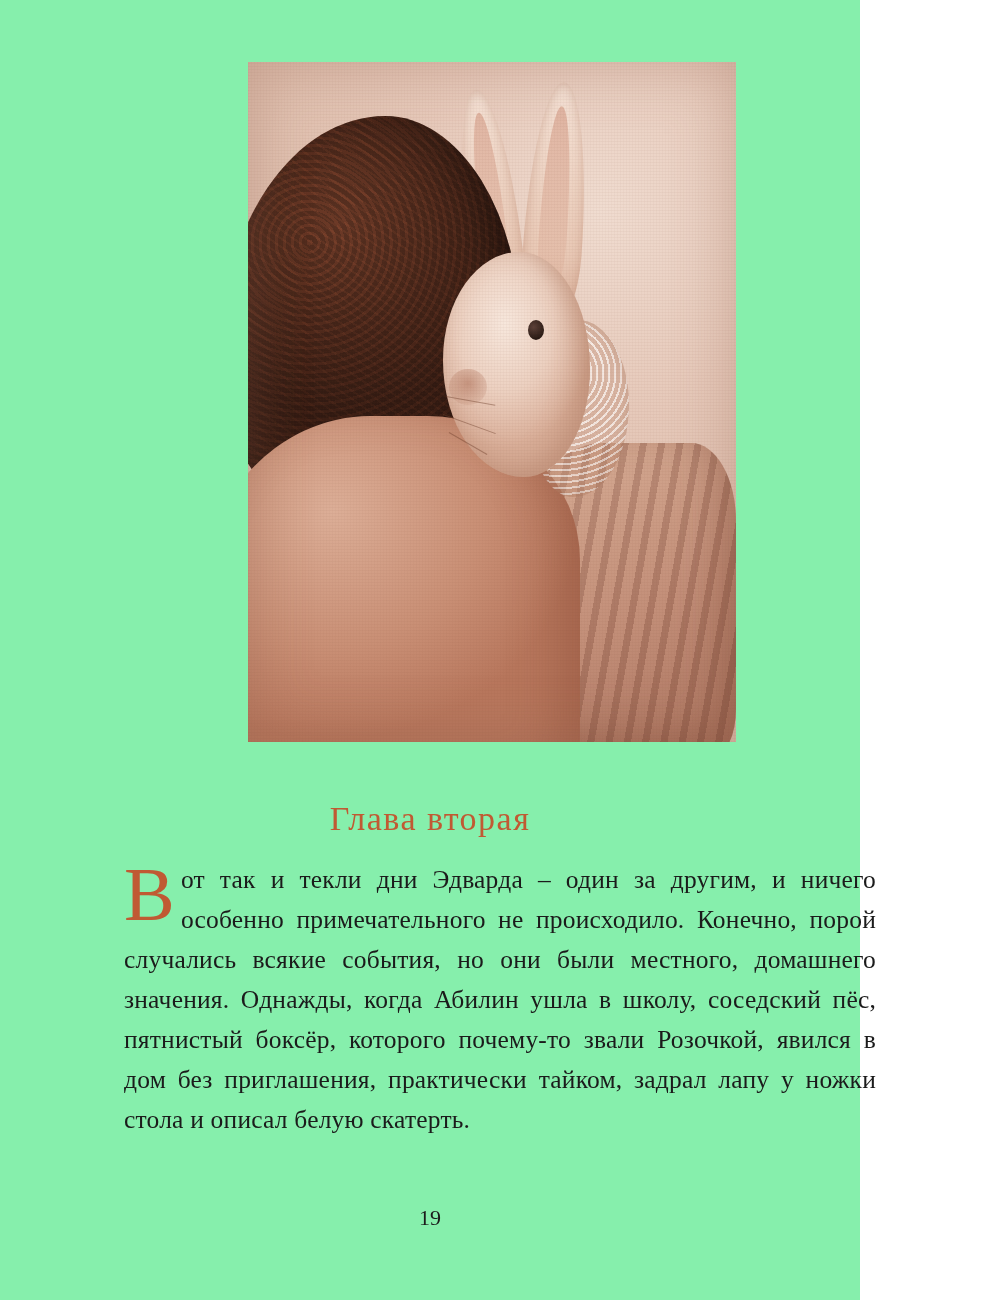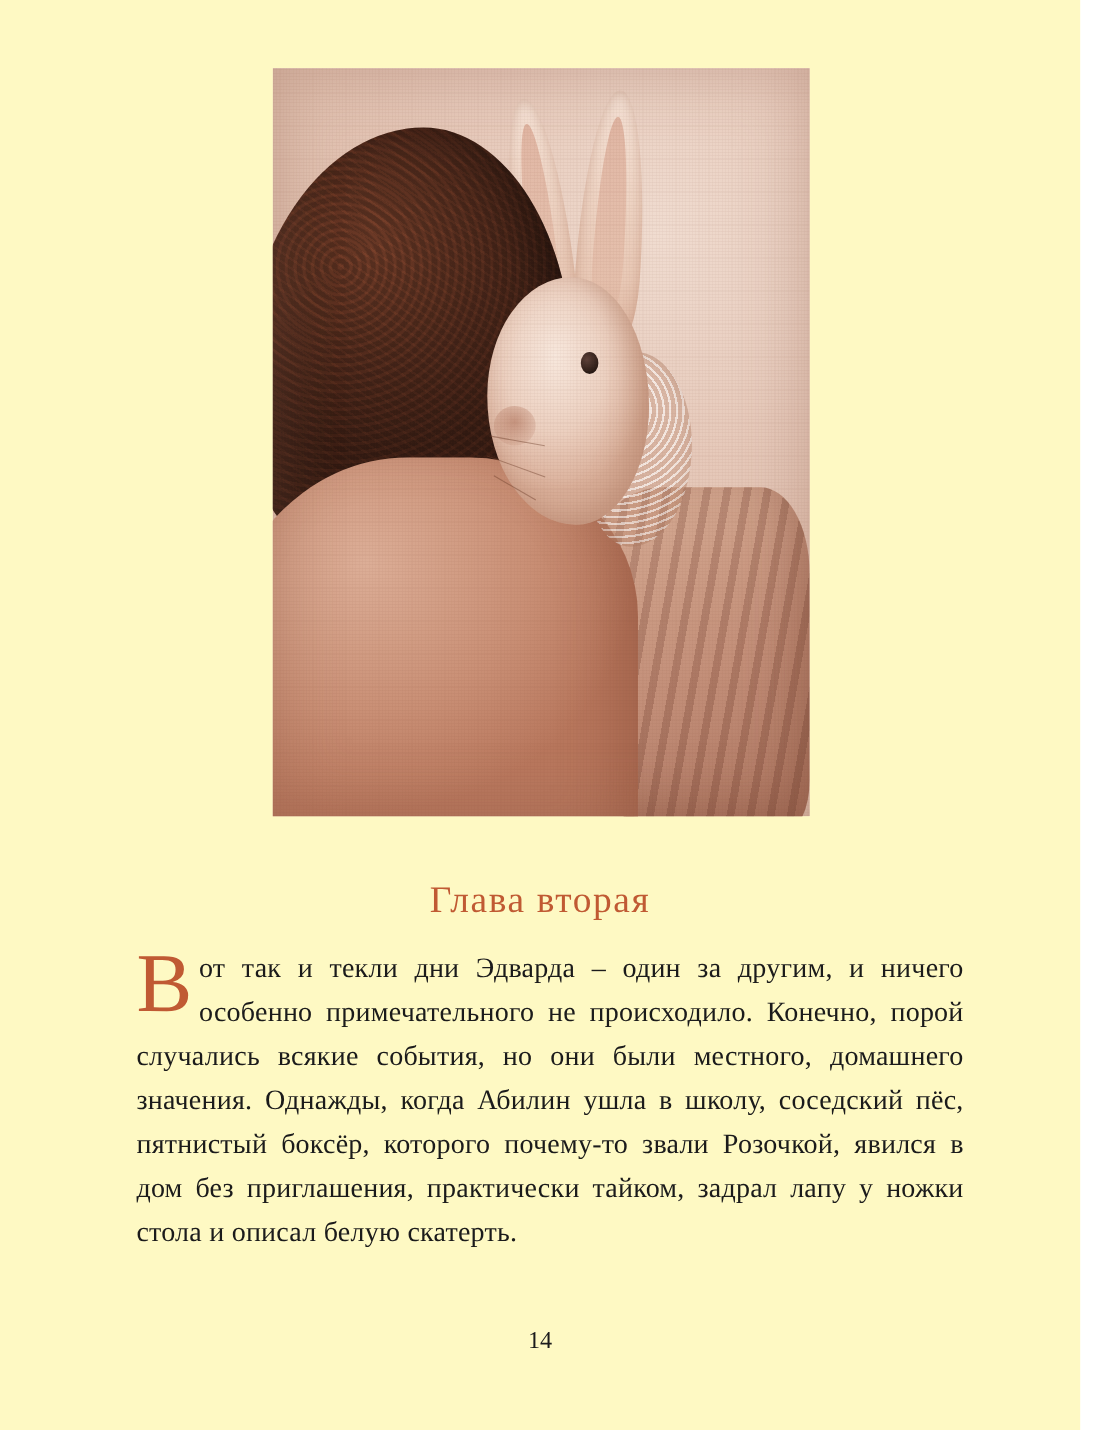--- a/index.html
+++ b/index.html
@@ -8,23 +8,23 @@
   }
   body {
     width: 1000px;
     height: 1300px;
     background: #ffffff;
     font-family: "Liberation Serif", serif;
     overflow: hidden;
   }
   .page {
     position: relative;
-    width: 982px;
+    width: 860px;
     height: 1300px;
-    background: #fef9c3;
+    background: #86efac;
     box-sizing: border-box;
   }
 
   
   .illustration-wrap {
     position: absolute;
     left: 248px;
     top: 62px;
     width: 488px;
     height: 680px;
@@ -276,15 +276,15 @@
       <div class="ill-vignette"></div>
     </div>
   </div>
 
   <div class="chapter-title">Глава вторая</div>
 
   <div class="body-text">
     <span class="dropcap">В</span><span>от так и текли дни Эдварда – один за другим, и ничего особенно примечательного не происходило. Конечно, порой случались всякие события, но они были местного, домашнего значения. Однажды, когда Абилин ушла в школу, соседский пёс, пятнистый боксёр, которого почему-то звали Розочкой, явился в дом без приглашения, практически тайком, задрал лапу у ножки стола и описал белую скатерть.</span>
   </div>
 
-  <div class="page-number">14</div>
+  <div class="page-number">19</div>
 
 </div>
 
 </body></html>

